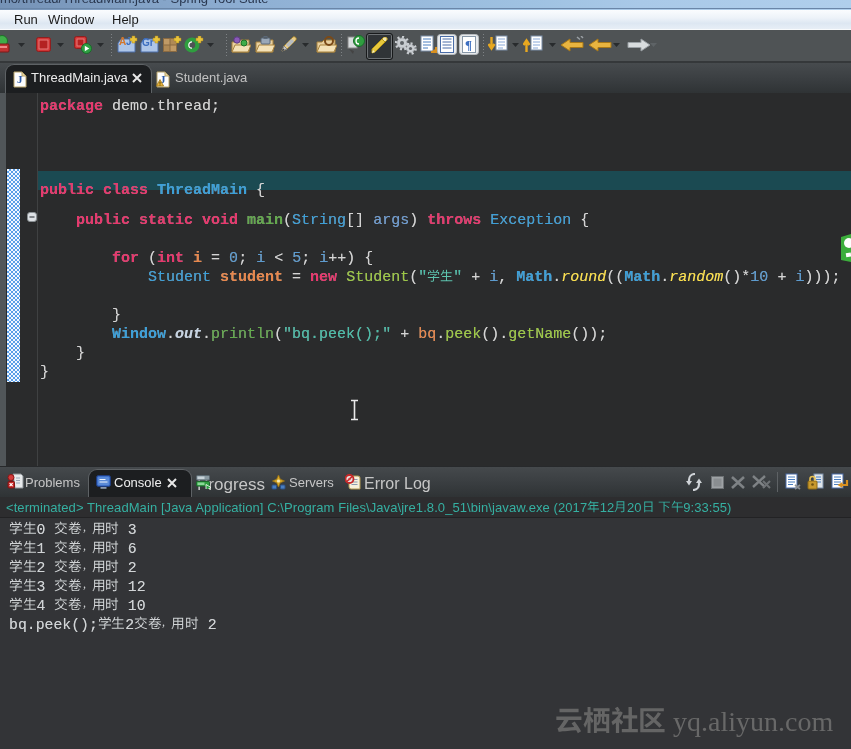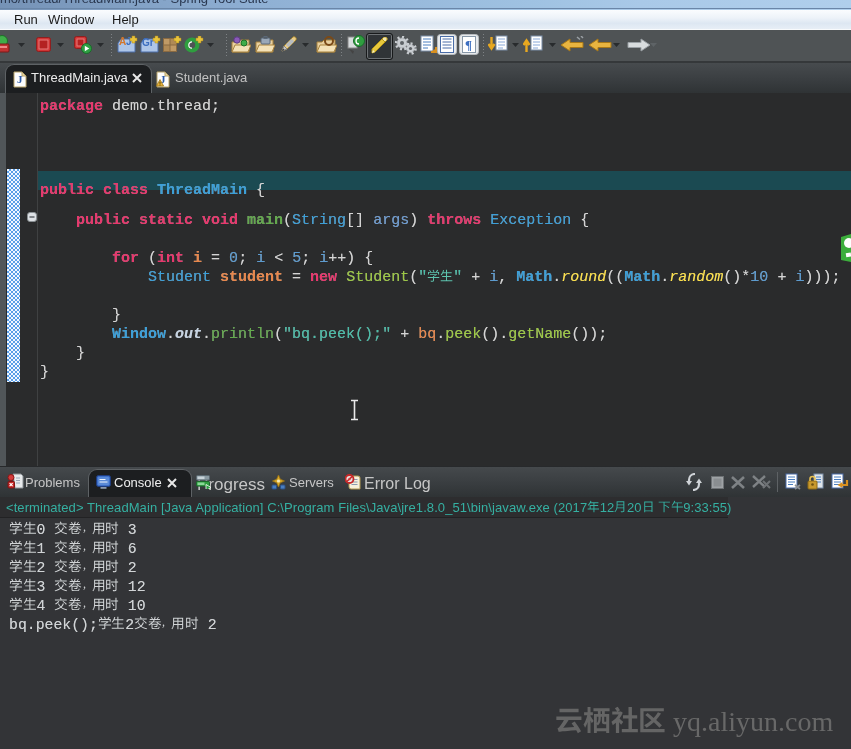--- a/index.html
+++ b/index.html
@@ -394,21 +394,21 @@
     </svg>
 <svg class="abs" style="left:831px;top:6px" width="18" height="18" viewBox="0 0 18 18">
       <rect x="1" y="1" width="11" height="14" fill="#fff" stroke="#4a6da8"></rect>
 <g stroke="#4a7ec0">
         <path d="M3 4h7M3 6.5h7M3 9h7M3 11.5h5"></path>
       </g>
 <path d="M16 7v5H10" fill="none" stroke="#d89020" stroke-width="2.2"></path>
 <path d="M11.5 9l-5 3 5 3z" fill="#d89020"></path>
     </svg>
 </div>
-<div class="abs" style="left:0;top:497px;width:728px;height:20px;background:#2d2d2f;border-bottom:1px solid #222224">
+<div class="abs" style="left:0;top:497px;width:851px;height:20px;background:#2d2d2f;border-bottom:1px solid #222224">
 <div class="abs" style="left:6px;top:2.5px;font-size:13px;letter-spacing:0.08px;color:#35b0a2;white-space:pre"><span>&lt;terminated&gt; ThreadMain [Java Application] C:\Program Files\Java\jre1.8.0_51\bin\javaw.exe (2017</span><svg class="cj" style="width:12.6px;height:13px;vertical-align:-1.56px;color:#35b0a2">
         <use href="#r7"></use>
       </svg><span>12</span><svg class="cj" style="width:12.6px;height:13px;vertical-align:-1.56px;color:#35b0a2">
         <use href="#r8"></use>
       </svg><span>20</span><svg class="cj" style="width:12.6px;height:13px;vertical-align:-1.56px;color:#35b0a2">
         <use href="#r9"></use>
       </svg><span> </span><svg class="cj" style="width:12.6px;height:13px;vertical-align:-1.56px;color:#35b0a2">
         <use href="#ra"></use>
       </svg><svg class="cj" style="width:12.6px;height:13px;vertical-align:-1.56px;color:#35b0a2">
         <use href="#rb"></use>

